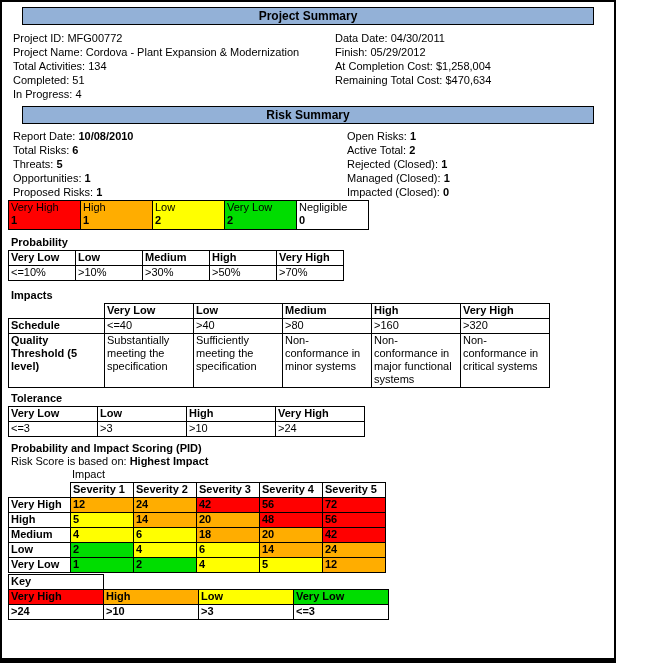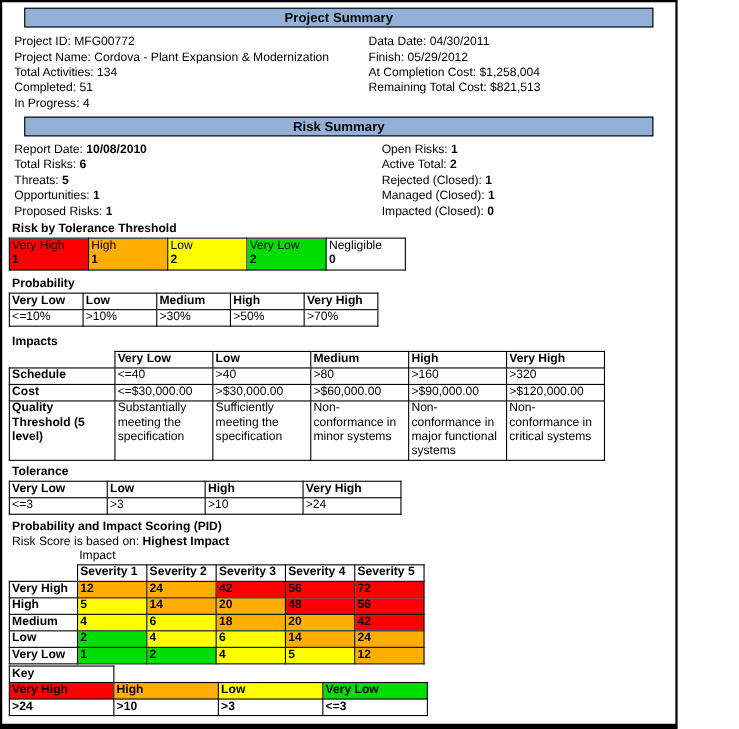--- a/index.html
+++ b/index.html
@@ -54,21 +54,21 @@
       <div class="line"><span>Project ID:</span> <span>MFG00772</span></div>
       <div class="line"><span>Project Name:</span> <span>Cordova - Plant Expansion &amp; Modernization</span></div>
       <div class="line"><span>Total Activities:</span> <span>134</span></div>
       <div class="line"><span>Completed:</span> <span>51</span></div>
       <div class="line"><span>In Progress:</span> <span>4</span></div>
     </div>
     <div>
       <div class="line"><span>Data Date:</span> <span>04/30/2011</span></div>
       <div class="line"><span>Finish:</span> <span>05/29/2012</span></div>
       <div class="line"><span>At Completion Cost:</span> <span>$1,258,004</span></div>
-      <div class="line"><span>Remaining Total Cost:</span> <span>$821,513</span></div>
+      <div class="line"><span>Remaining Total Cost:</span> <span>$470,634</span></div>
     </div>
   </div>
 
   <div class="bar">Risk Summary</div>
 
   <div class="cols risk">
     <div class="col-l">
       <div class="line"><span>Report Date:</span> <span class="bv">10/08/2010</span></div>
       <div class="line"><span>Total Risks:</span> <span class="bv">6</span></div>
       <div class="line"><span>Threats:</span> <span class="bv">5</span></div>
@@ -77,21 +77,20 @@
     </div>
     <div>
       <div class="line"><span>Open Risks:</span> <span class="bv">1</span></div>
       <div class="line"><span>Active Total:</span> <span class="bv">2</span></div>
       <div class="line"><span>Rejected (Closed):</span> <span class="bv">1</span></div>
       <div class="line"><span>Managed (Closed):</span> <span class="bv">1</span></div>
       <div class="line"><span>Impacted (Closed):</span> <span class="bv">0</span></div>
     </div>
   </div>
 
-  <div class="sec-title" id="tt-title">Risk by Tolerance Threshold</div>
   <table class="tbl tt">
     <colgroup>
         <col style="width:72px">
         <col style="width:72px">
         <col style="width:72px">
         <col style="width:72px">
         <col style="width:72px">
       </colgroup>
     <tbody>
         <tr>
@@ -167,28 +166,20 @@
     </tr>
     <tr>
       <td class="hdr">Schedule</td>
       <td>&lt;=40</td>
       <td>&gt;40</td>
       <td>&gt;80</td>
       <td>&gt;160</td>
       <td>&gt;320</td>
     </tr>
     <tr>
-      <td class="hdr">Cost</td>
-      <td>&lt;=$30,000.00</td>
-      <td>&gt;$30,000.00</td>
-      <td>&gt;$60,000.00</td>
-      <td>&gt;$90,000.00</td>
-      <td>&gt;$120,000.00</td>
-    </tr>
-    <tr>
       <td class="hdr">Quality Threshold (5 level)</td>
       <td>Substantially meeting the specification</td>
       <td>Sufficiently meeting the specification</td>
       <td>Non-conformance in minor systems</td>
       <td>Non-conformance in major functional systems</td>
       <td>Non-conformance in critical systems</td>
     </tr>
   </tbody>
     </table>
 

